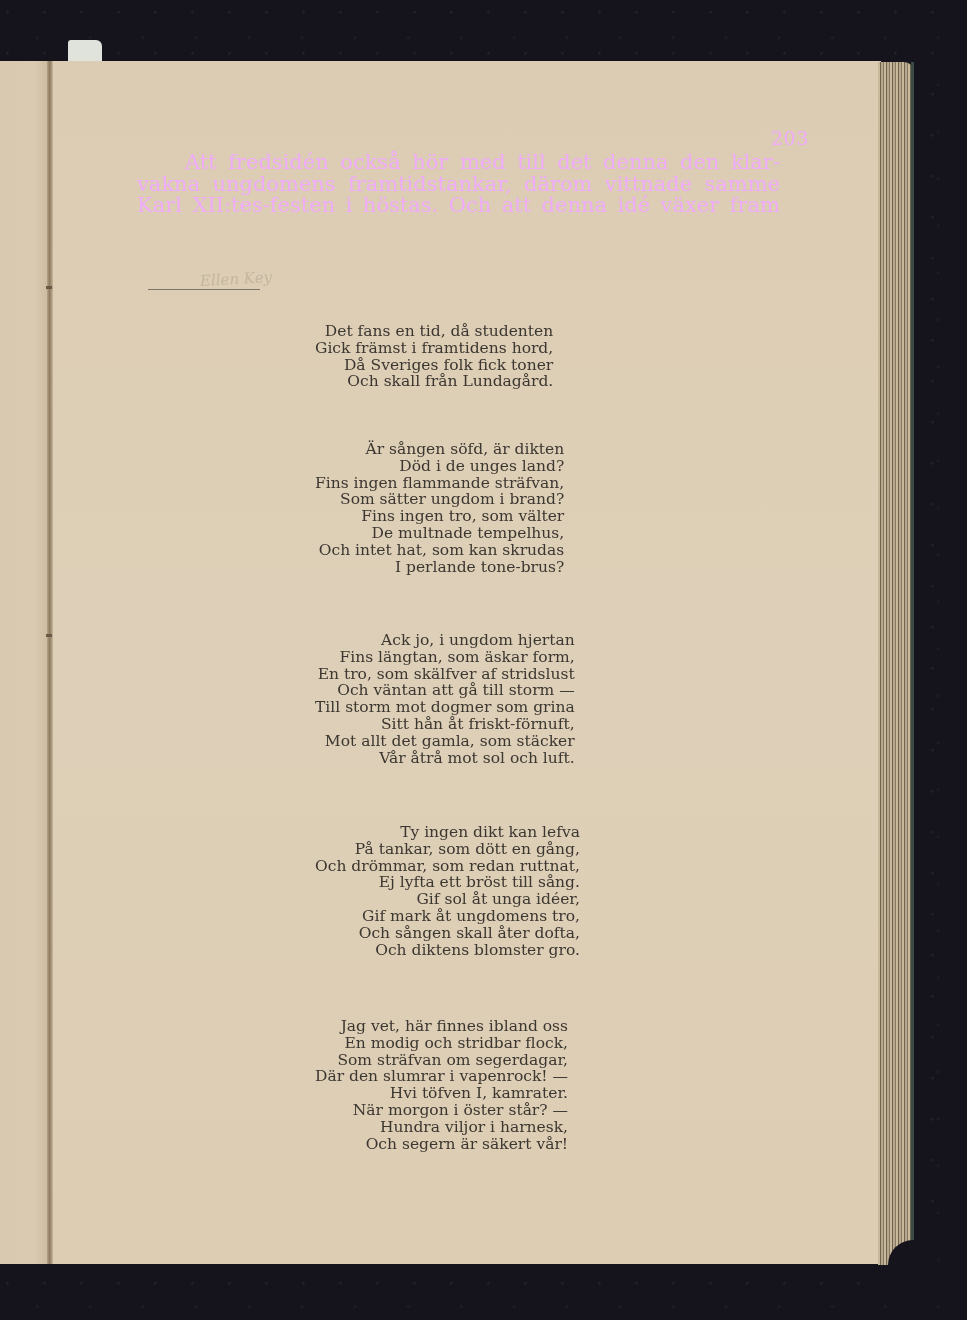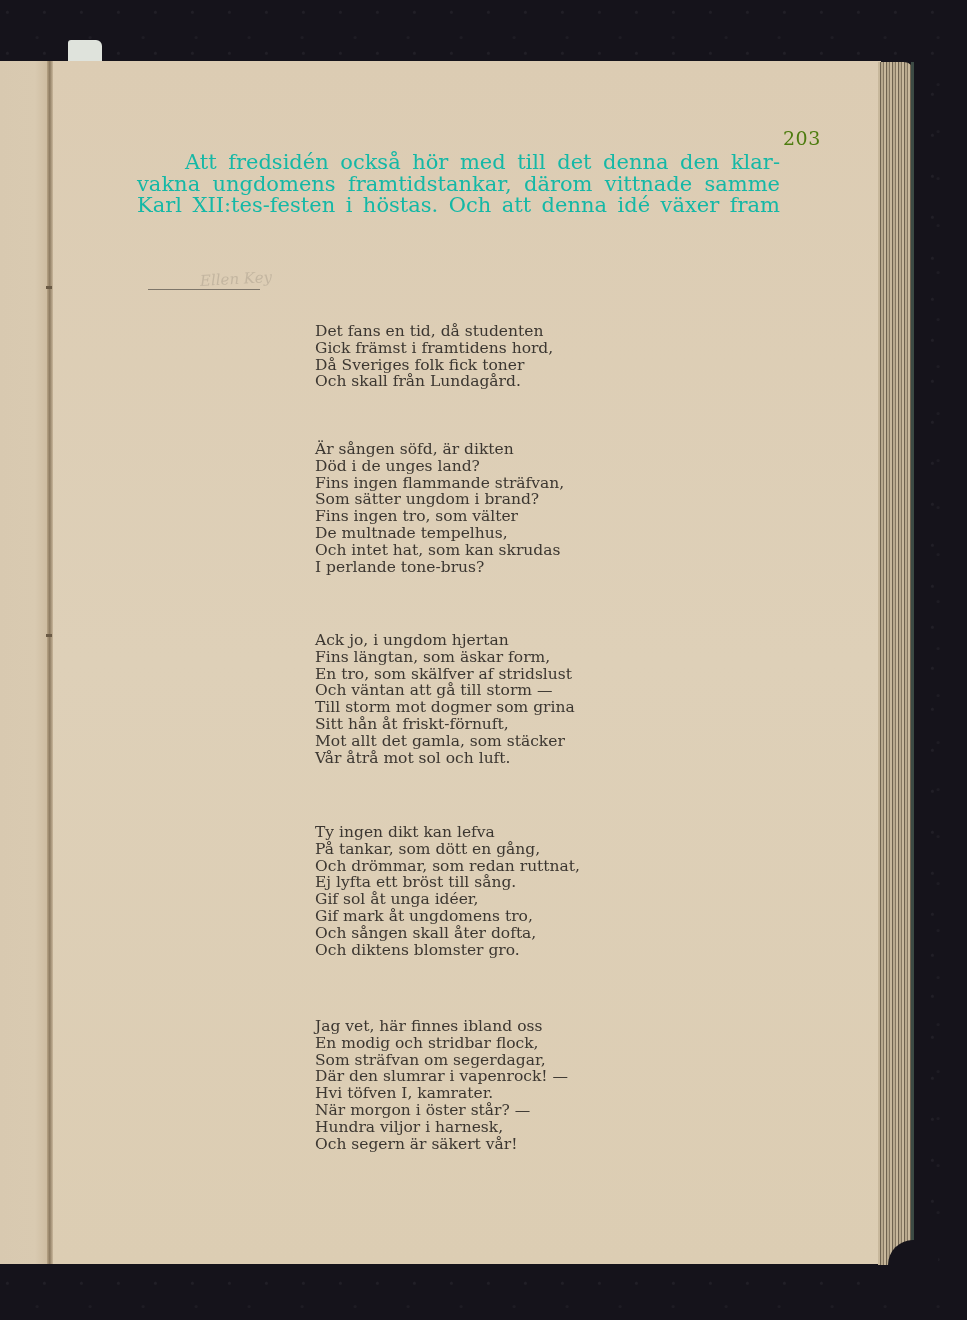--- a/index.html
+++ b/index.html
@@ -44,44 +44,44 @@
   .page-edges::after {
     content: ""; position: absolute; right: 0; top: 0; width: 3px; height: 100%;
     background: #3c4a44;
   }
   .page-bottom-curve {
     position: absolute; left: 878px; top: 1220px; width: 50px; height: 50px;
     background: #15131b; border-radius: 50% 0 0 0; transform: translate(10px, 20px);
   }
   .page-number {
     position: absolute; left: 771px; top: 127px;
-    font-size: 19px; color: #4d7c0f; letter-spacing: 0.5px; margin-left: 12px;
+    font-size: 19px; color: #f0abfc; letter-spacing: 0.5px;
   }
   .prose {
     position: absolute; left: 137px; top: 152px; width: 643px;
-    font-size: 21px; line-height: 21.5px; color: #14b8a6;
+    font-size: 21px; line-height: 21.5px; color: #f0abfc;
   }
   .prose-line {
     display: block; white-space: nowrap;
     text-align: justify; text-align-last: justify;
   }
   .prose-line.first { text-indent: 48px; }
   .rule {
     position: absolute; left: 148px; top: 289px; width: 112px; height: 1px;
     background: #7e766a;
   }
   .pencil-note {
     position: absolute; left: 200px; top: 270px; font-size: 15px;
     color: rgba(120,110,100,0.25); font-style: italic; transform: rotate(-3deg);
   }
   .poem {
     position: absolute; left: 315px; font-size: 15.5px; line-height: 16.8px;
     color: #3c3731;
   }
-  .poem-line { display: block; white-space: nowrap; }
+  .poem-line { display: block; white-space: nowrap; text-align: right; }
 </style>
 </head>
 <body>
 
 <div class="bg-speckle"></div>
 <div class="paper-tab"></div>
 
 <div class="left-page"></div>
 <div class="gutter"></div>
 <div class="gutter-tick" style="top:286px"></div>

